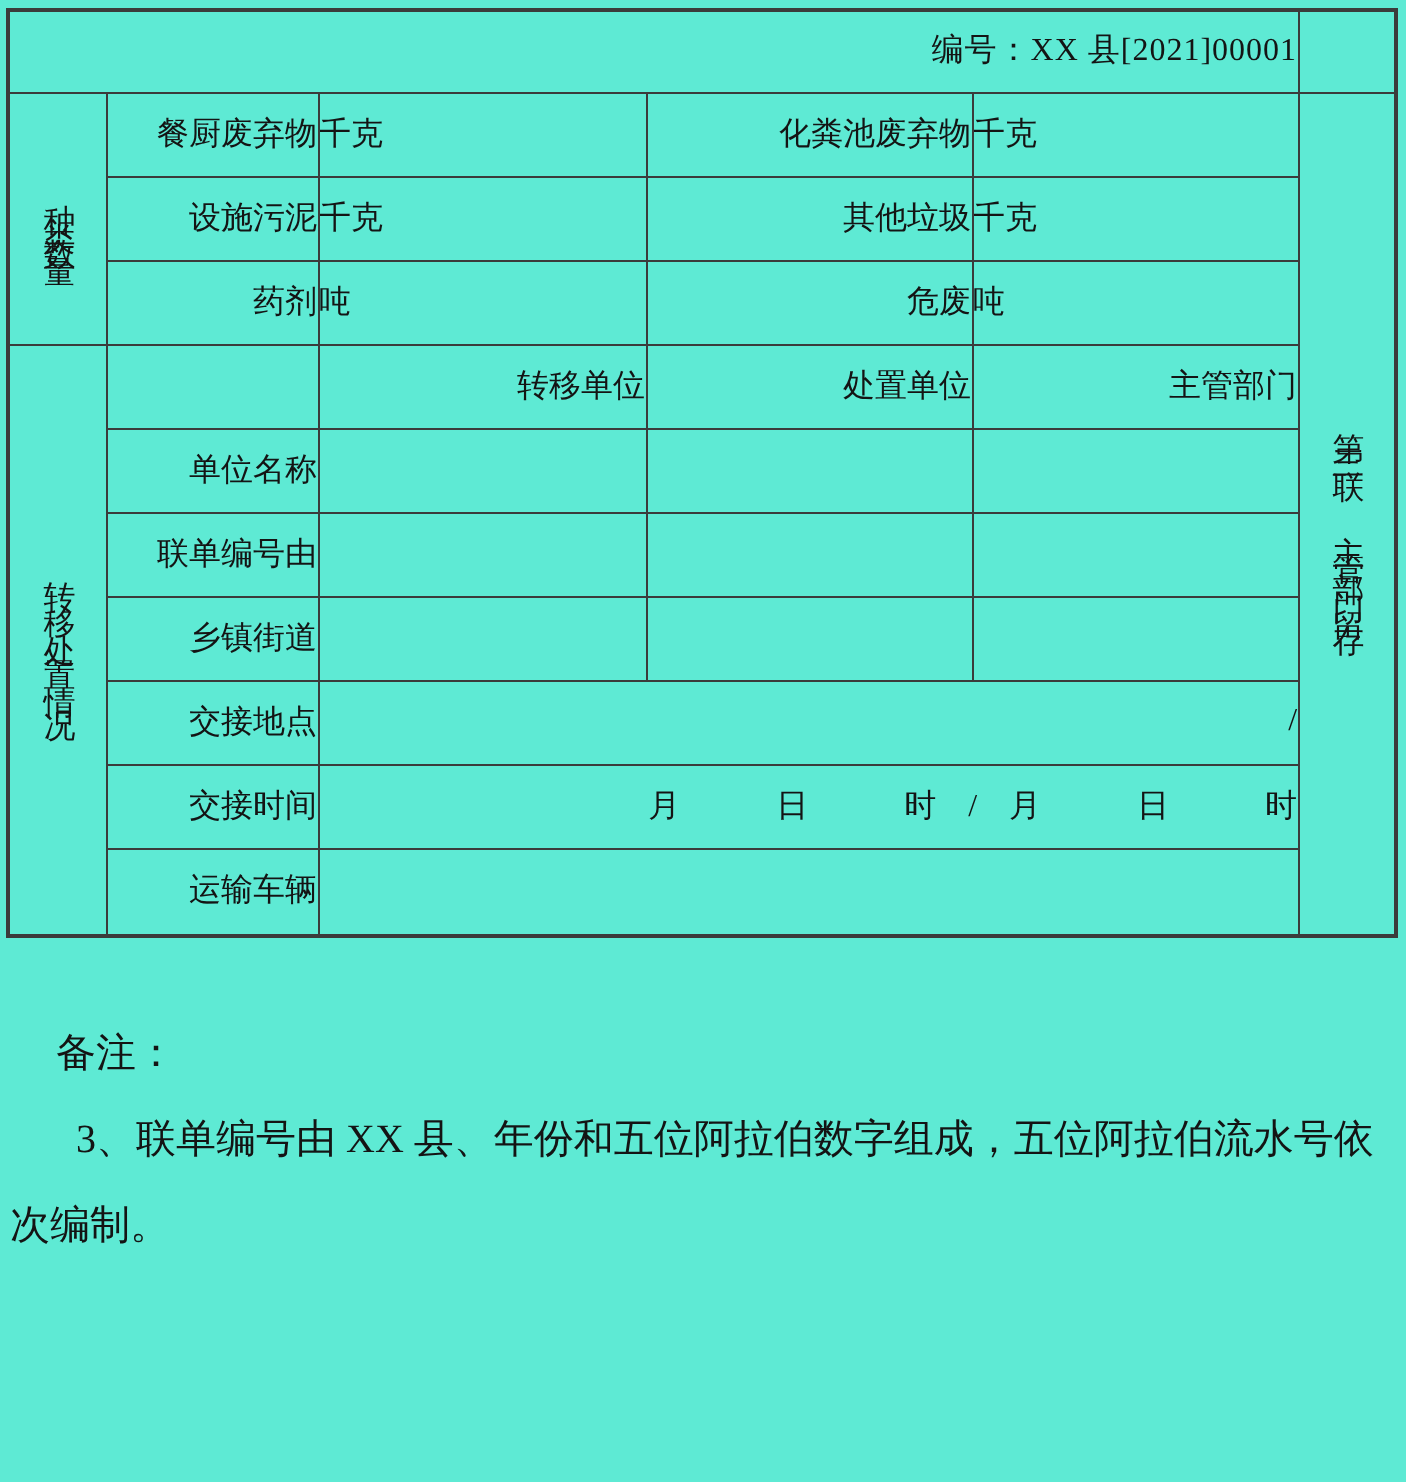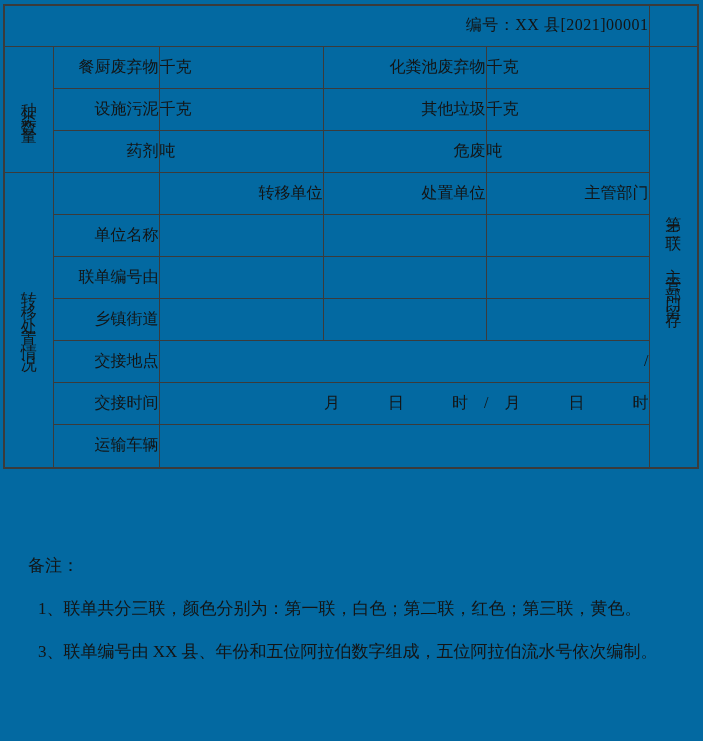--- a/index.html
+++ b/index.html
@@ -1,17 +1,17 @@
 <!DOCTYPE html>
 <html><head>
 <meta charset="utf-8">
 <style>
   html,body { margin:0; padding:0; background:#ffffff; }
   .page {
-    position:relative; width:703px; height:741px; background:#0369a1;
+    position:relative; width:703px; height:741px; background:#5eead4;
     font-family:"Liberation Serif","DejaVu Serif",serif; color:#141414;
     overflow:hidden;
   }
   table.form {
     position:absolute; left:3px; top:4px; width:694px;
     border-collapse:collapse; table-layout:fixed;
     border:2px solid #3b3b3b;
   }
   table.form td {
     border:1px solid #3b3b3b; padding:0; font-size:16px;
@@ -26,22 +26,22 @@
   td.vcell { text-align:center; }
   .vtext {
     display:inline-block; writing-mode:vertical-rl; text-orientation:upright;
     letter-spacing:9px; font-size:16px; line-height:1;
   }
   .vtext-wide { letter-spacing:13px; }
   .strip-stack {
     display:inline-flex; flex-direction:column; align-items:center; gap:24px;
   }
   .notes {
-    position:absolute; left:5px; top:544px; width:695px;
-    font-size:17px; line-height:43px;
+    position:absolute; left:5px; top:506px; width:695px;
+    font-size:20px; line-height:43px;
   }
   .notes .note-title { text-indent:23px; margin:0; }
   .notes p.note { margin:0; text-indent:33px; white-space:normal; }
 </style>
 </head>
 <body>
 
 <div class="page">
 
   <table class="form">
@@ -125,17 +125,16 @@
     </tr>
     <tr class="r-last">
       <td class="c">运输车辆</td>
       <td colspan="3"></td>
     </tr>
   </tbody>
     </table>
 
   <div class="notes">
     <p class="note-title">备注：</p>
-    <p class="note">1、联单共分三联，颜色分别为：第一联，白色；第二联，红色；第三联，黄色。</p>
     <p class="note">3、联单编号由 XX 县、年份和五位阿拉伯数字组成，五位阿拉伯流水号依次编制。</p>
   </div>
 
 </div>
 
 </body></html>

